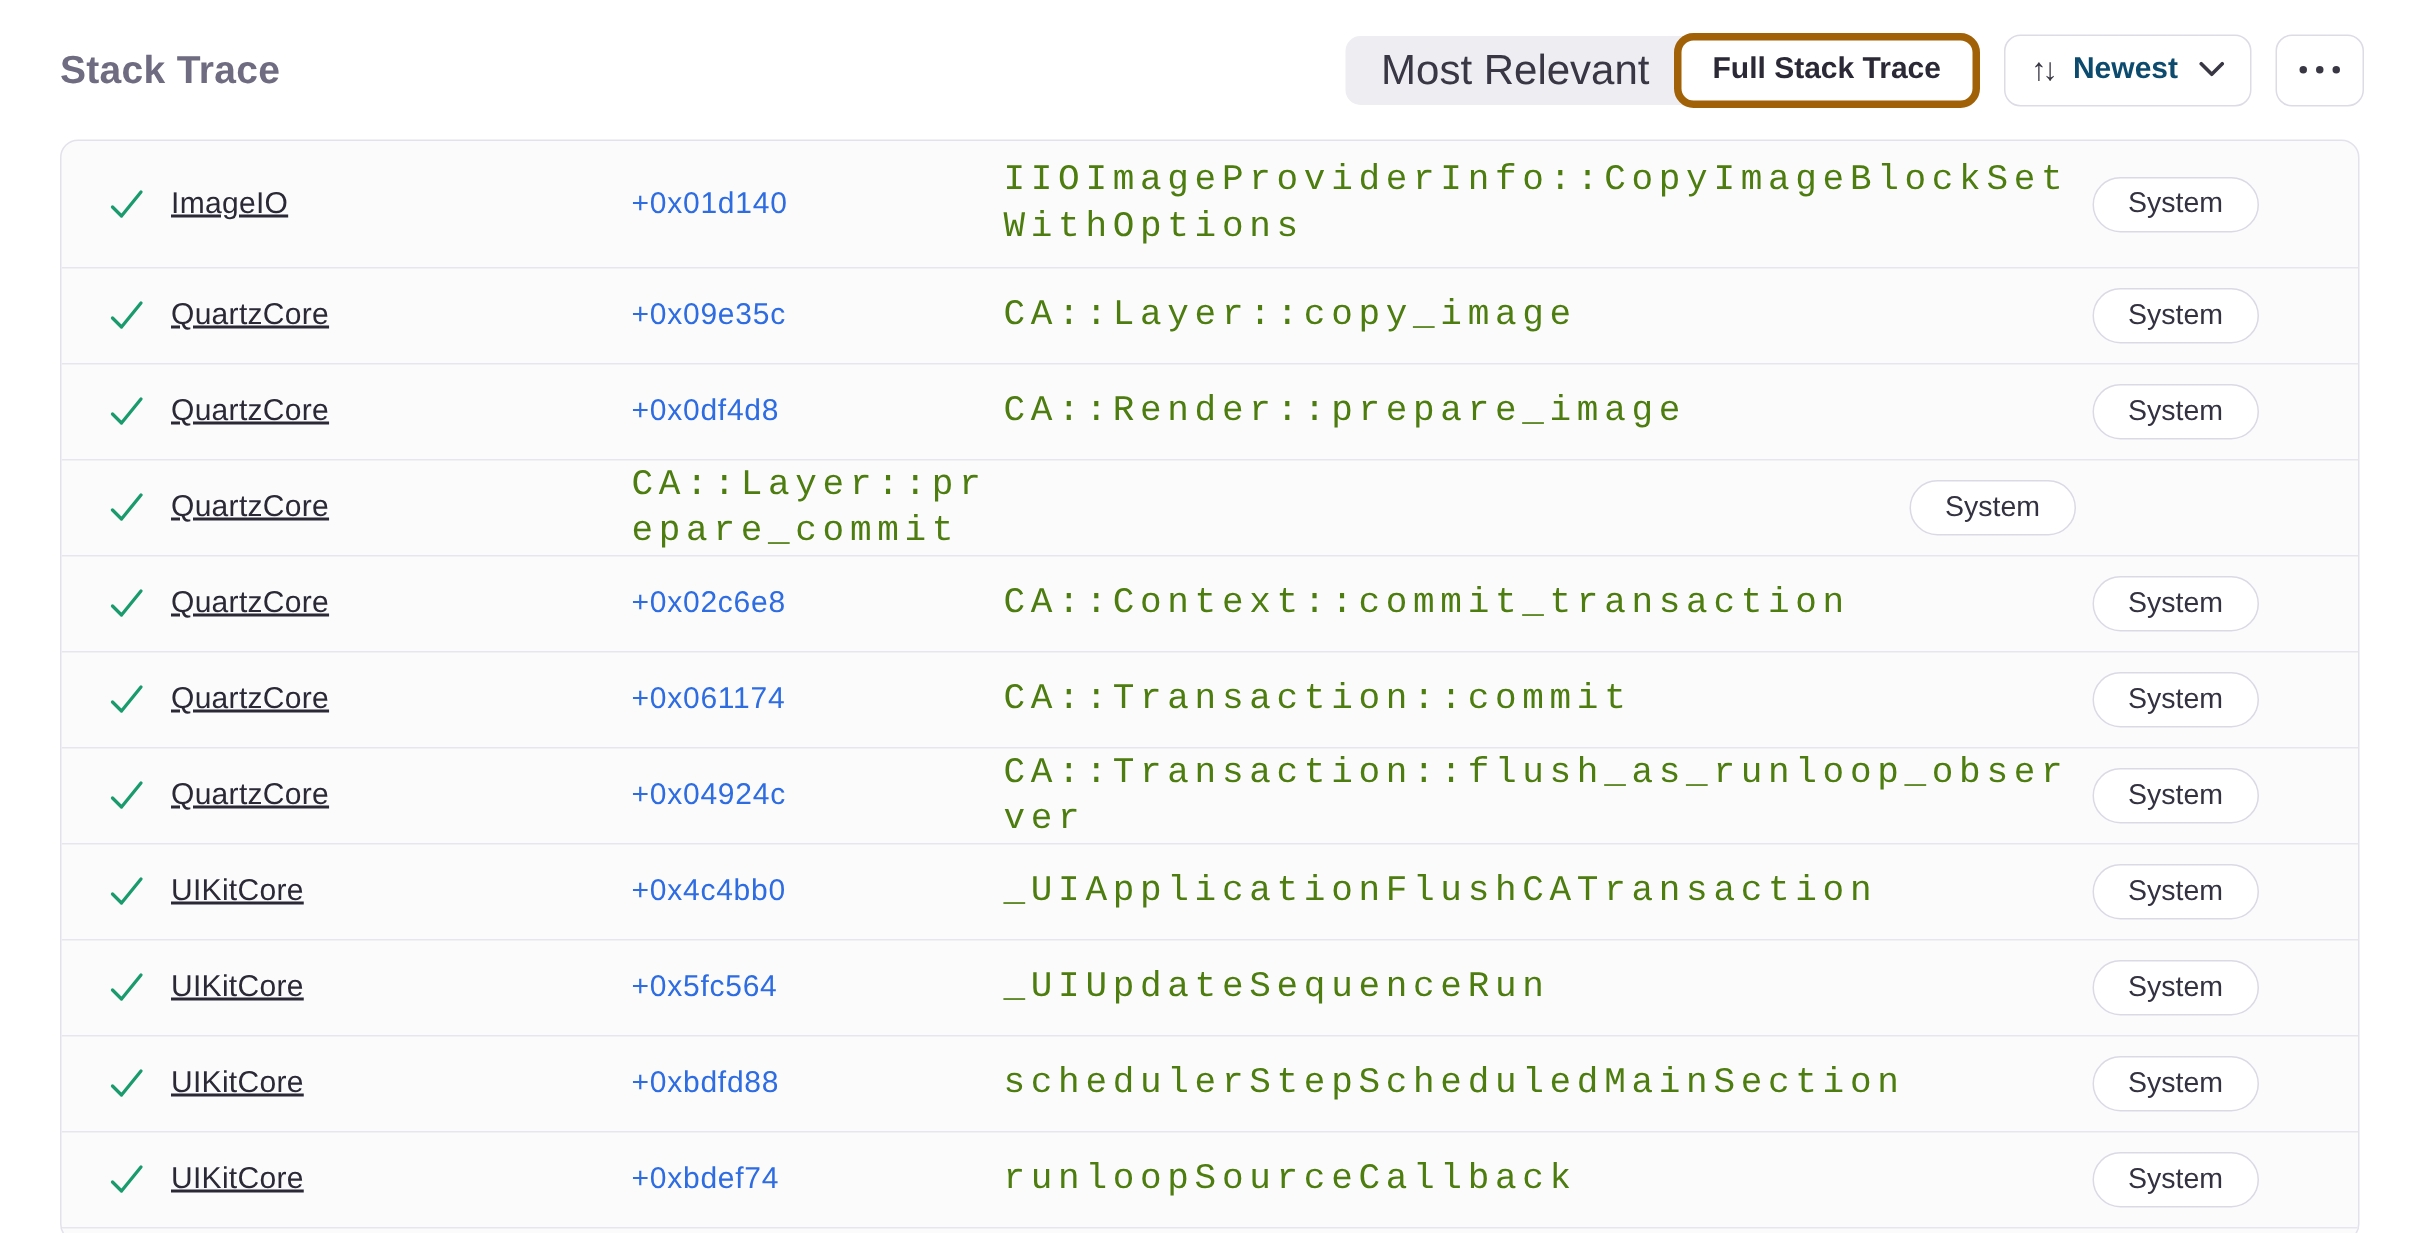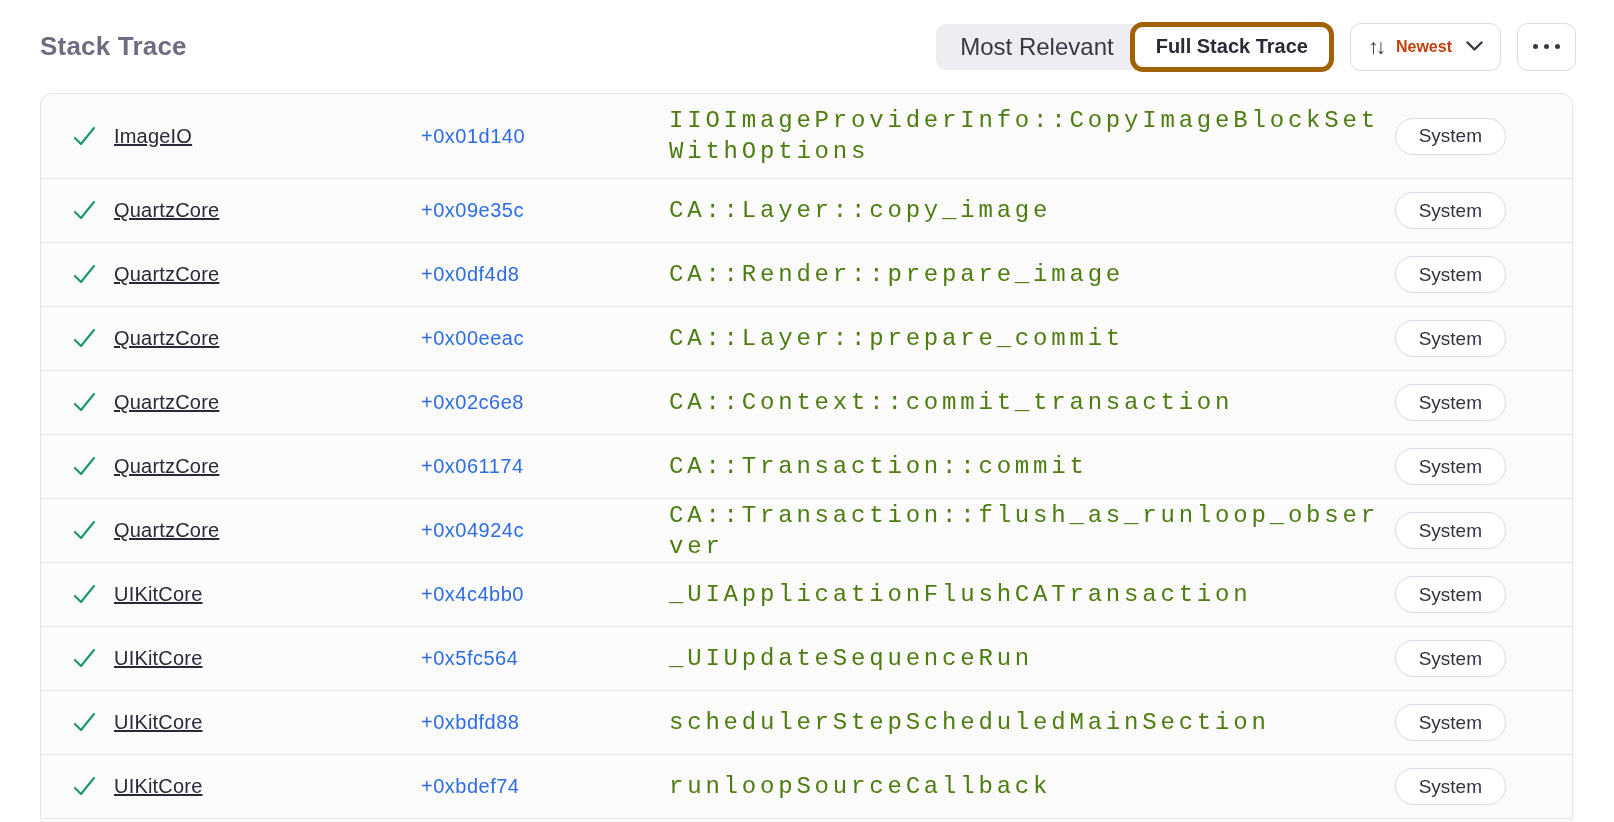--- a/index.html
+++ b/index.html
@@ -21,21 +21,21 @@
     font-weight: 700;
     color: #6f6b81;
     letter-spacing: 0.2px;
   }
   .controls { display: flex; align-items: center; gap: 16px; }
 
   .seg-group { display: flex; align-items: center; }
   .seg-inactive {
     background: #ededf2;
     color: #3a3745;
-    font-size: 24px;
+    font-size: 28px;
     height: 46px;
     display: flex; align-items: center;
     padding: 0 38px 0 24px;
     border-radius: 10px;
     margin-right: -22px;
     cursor: pointer;
     white-space: nowrap;
   }
   .seg-active {
     background: #ffffff;
@@ -54,21 +54,21 @@
 
   .btn {
     background: #ffffff;
     border: 1px solid #dcdbe6;
     border-radius: 11px;
     height: 48px;
     display: flex; align-items: center;
     cursor: pointer;
   }
   .sort-btn { padding: 0 17px; gap: 10px; }
-  .sort-label { font-size: 16px; font-weight: 700; color: #c2410c; white-space: nowrap; }
+  .sort-label { font-size: 20px; font-weight: 700; color: #0c4a6e; white-space: nowrap; }
   .sort-arrows { font-size: 21px; color: #3a3745; letter-spacing: -3px; padding-right: 3px; }
   .chev { margin-left: 4px; display: block; }
 
   .more-btn { width: 59px; justify-content: center; gap: 6px; }
   .dot { width: 5px; height: 5px; border-radius: 50%; background: #3a3745; }
 
   
   .trace-table {
     margin: 0 41px 0 40px;
     width: 1533px;
@@ -200,21 +200,20 @@
         </div>
     </div>
 
     <div class="frame-row">
       <div class="check-cell">
         <svg width="27" height="27" viewBox="0 0 27 27">
             <polyline points="4,15 10,21 23,5" fill="none" stroke="#1a9b6e" stroke-width="2.2" stroke-linecap="round" stroke-linejoin="round"></polyline>
           </svg>
       </div>
       <div class="module">QuartzCore</div>
-      <div class="address">+0x00eeac</div>
       <div class="func">CA::Layer::prepare_commit</div>
       <div class="badge-cell">
           <span class="tag-badge">System</span>
         </div>
     </div>
 
     <div class="frame-row">
       <div class="check-cell">
         <svg width="27" height="27" viewBox="0 0 27 27">
             <polyline points="4,15 10,21 23,5" fill="none" stroke="#1a9b6e" stroke-width="2.2" stroke-linecap="round" stroke-linejoin="round"></polyline>

